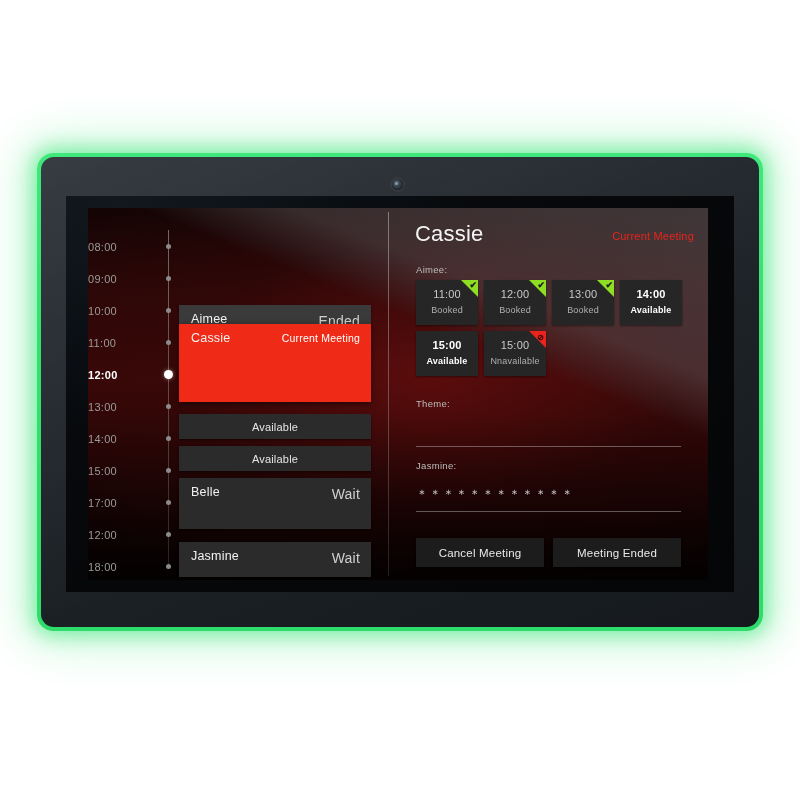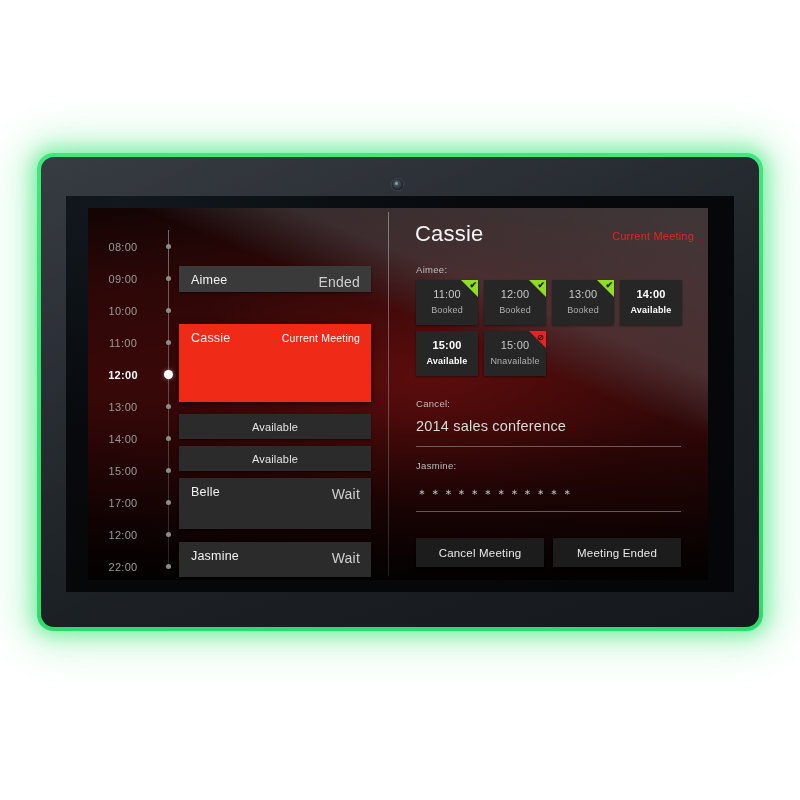--- a/index.html
+++ b/index.html
@@ -76,31 +76,31 @@
   
   .left{position:absolute;left:0;top:0;width:300px;height:372px;}
   .timeline-rail{
     position:absolute;left:80px;top:22px;width:1px;height:338px;
     background:linear-gradient(180deg,rgba(200,200,200,.5),rgba(150,150,150,.40) 60%,rgba(120,120,120,.28));
   }
   .tick{position:absolute;left:78px;width:5px;height:5px;border-radius:50%;
     background:#8b8b8b;}
   .tick.now{left:76px;width:9px;height:9px;background:#ffffff;box-shadow:0 0 4px rgba(255,255,255,.45);}
   .tlabel{
-    position:absolute;left:0;width:70px;text-align:center;
+    position:absolute;left:0;width:70px;text-align:left;
     font-size:11px;color:#9a9a9a;letter-spacing:.3px;
   }
   .tlabel.now{color:#ffffff;font-weight:bold;}
 
   .ev{
     position:absolute;left:91px;width:192px;
     background:#2b2b2b;
     box-shadow:0 1px 2px rgba(0,0,0,.5);
   }
-  .ev.grey-light{background:#3a3a3a;}
+  .ev.grey-light{background:#3a3a3a;margin-top:39px;}
   .ev.red{background:#ef2b17;box-shadow:0 2px 6px rgba(0,0,0,.55);}
   .ev-name{
     position:absolute;left:12px;top:7px;font-size:12.5px;color:#f2f2f2;letter-spacing:.2px;
   }
   .ev-status{
     position:absolute;right:11px;top:8px;font-size:14px;color:#cfcfcf;letter-spacing:.2px;
   }
   .ev.red .ev-status{color:#ffffff;font-size:10.5px;}
   .ev-center{
     position:absolute;left:0;right:0;top:7px;text-align:center;font-size:11px;color:#e4e4e4;letter-spacing:.2px;
@@ -196,21 +196,21 @@
 
         <div class="tlabel" style="top:257px">15:00</div>
         <div class="tick" style="top:260px"></div>
 
         <div class="tlabel" style="top:289px">17:00</div>
         <div class="tick" style="top:292px"></div>
 
         <div class="tlabel" style="top:321px">12:00</div>
         <div class="tick" style="top:324px"></div>
 
-        <div class="tlabel" style="top:353px">22:00</div>
+        <div class="tlabel" style="top:353px">18:00</div>
         <div class="tick" style="top:356px"></div>
 
         <div class="ev grey-light" style="top:58px;height:26px">
           <span class="ev-name">Aimee</span>
           <span class="ev-status">Ended</span>
         </div>
 
         <div class="ev red" style="top:116px;height:78px">
           <span class="ev-name">Cassie</span>
           <span class="ev-status">Current Meeting</span>
@@ -274,24 +274,21 @@
             <span class="t-state">Available</span>
           </div>
           <div class="tile" style="left:68px;top:51px">
             <span class="corner no"></span>
             <span class="corner-glyph no">⊘</span>
             <span class="t-time">15:00</span>
             <span class="t-state">Nnavailable</span>
           </div>
         </div>
 
-        <div class="flabel" style="top:190px">Cancel:</div>
-        <div class="field" style="top:210px;height:22px">
-          <span class="fval">2014 sales conference</span>
-        </div>
+        <div class="flabel" style="top:190px">Theme:</div>
         <div class="underline" style="left:27px;top:238px"></div>
 
         <div class="flabel" style="top:252px">Jasmine:</div>
         <div class="field" style="top:278px;height:20px">
           <span class="fval pw">＊＊＊＊＊＊＊＊＊＊＊＊</span>
         </div>
         <div class="underline" style="left:27px;top:303px"></div>
 
         <div class="btn" style="left:27px;top:330px;width:128px">
           <span>Cancel Meeting</span>

